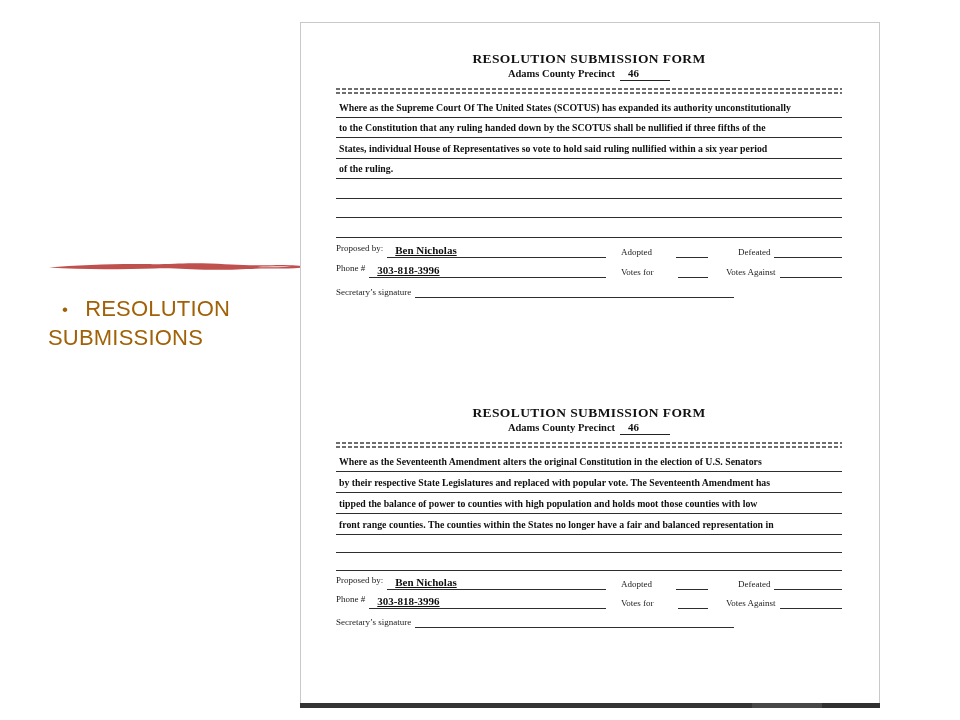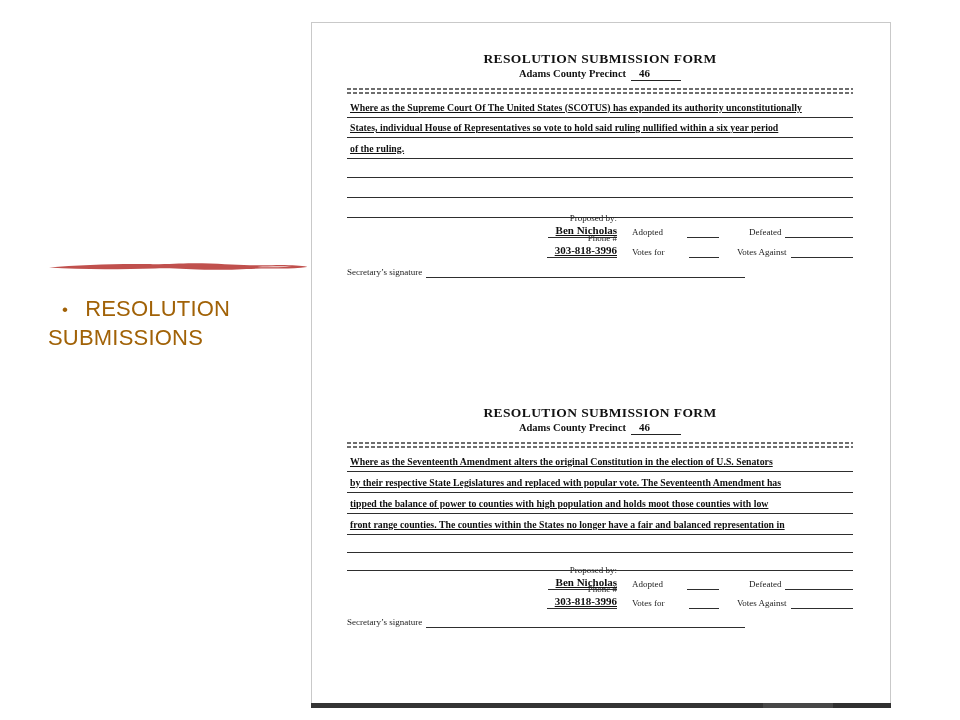--- a/index.html
+++ b/index.html
@@ -7,21 +7,21 @@
          font-family:"Liberation Sans",sans-serif; }
   .slide { position:relative; width:960px; height:720px; background:#fff; }
 
   
   .swoosh { position:absolute; left:47px; top:259px; width:262px; height:16px; }
   .heading { position:absolute; left:48px; top:295px; width:260px;
              font:400 22px/27.5px "Liberation Sans",sans-serif; color:#a16207; letter-spacing:.2px; }
   .bullet { display:inline-block; margin-left:14px; margin-right:17px; font-size:17px; vertical-align:1px; }
 
   
-  .page { position:absolute; left:311px; top:22px; width:580px; height:686px;
+  .page { position:absolute; left:300px; top:22px; width:580px; height:686px;
           background:#fff; border:1px solid #c9c9c9; box-sizing:border-box; }
   .scanbar { position:absolute; left:-1px; right:-1px; bottom:-1px; height:5px;
              background:linear-gradient(90deg,#343434 0 78%,#474747 78% 90%,#303030 90%); }
 
   .form { position:absolute; left:35px; width:506px; color:#111; }
   .form1 { top:28px; }
   .form2 { top:382px; }
 
   .ftitle { font:700 13.5px/15px "Liberation Serif",serif; text-align:center; letter-spacing:.4px; }
   .fsub   { margin-top:1px; text-align:center; font:700 10.5px/13px "Liberation Serif",serif; }
@@ -30,32 +30,32 @@
 
   .equals { margin-top:7px; height:6px;
     background-image:
       repeating-linear-gradient(90deg,#6e6e6e 0 4px,rgba(0,0,0,0) 4px 6px),
       repeating-linear-gradient(90deg,#6e6e6e 0 4px,rgba(0,0,0,0) 4px 6px);
     background-size:100% 2px; background-position:0 0,0 4px; background-repeat:no-repeat; }
 
   .para { margin-top:3px; }
   .wline { height:20.5px; border-bottom:1px solid #2e2e2e;
            font:700 9.8px/12px "Liberation Serif",serif; display:flex; align-items:flex-end;
-           padding:0 0 3px 3px; box-sizing:border-box; white-space:pre; overflow:visible;text-decoration:underline; }
+           padding:0 0 3px 3px; box-sizing:border-box; white-space:pre; overflow:visible; }
   .form2 .wline { height:21px; }
   .wline.blank { height:19.7px; }
   .form2 .wline.blank { height:18px; }
 
   .frow { display:flex; align-items:flex-end; height:20px; box-sizing:border-box; }
   .form2 .frow { height:19px; }
   .flabel { font:400 9px/11px "Liberation Serif",serif; color:#222; white-space:nowrap; }
   .ul { border-bottom:1px solid #2e2e2e; display:flex; align-items:flex-end; box-sizing:border-box; }
   .fvalue { font:700 11px/12px "Liberation Serif",serif; color:#101010; padding:0 0 1px 8px; white-space:nowrap; }
 
-  .g-left  { display:flex; align-items:flex-end; width:270px;flex-direction:column; }
+  .g-left  { display:flex; width:270px; }
   .g-left .ul { flex:1; margin-left:4px; height:15px;text-decoration:underline; }
   .g-mid   { display:flex; align-items:flex-end; width:87px; margin-left:15px;gap:20px; }
   .g-mid .ul { flex:1; margin-left:4px; height:10px; }
   .g-right { display:flex; align-items:flex-end; margin-left:auto; }
   .g-right-1 { width:104px;justify-content:space-between; }
   .g-right-2 { width:116px; }
   .g-right .ul { flex:1; margin-left:4px; height:10px; }
   .g-sec   { display:flex; align-items:flex-end; width:398px; }
   .g-sec .ul { flex:1; margin-left:4px; height:10px; }
 </style>
@@ -77,20 +77,21 @@
   <div class="page">
 
     <section class="form form1">
       <div class="ftitle">RESOLUTION SUBMISSION FORM</div>
       <div class="fsub">
         <span>Adams County Precinct</span><span class="pline"><span class="pval">46</span></span>
       </div>
       <div class="equals"></div>
       <div class="para">
         <div class="wline">Where as the Supreme Court Of The United States (SCOTUS) has expanded its authority unconstitutionally</div>
+        <div class="wline">to the Constitution that any ruling handed down by the SCOTUS shall be nullified if three fifths of the</div>
         <div class="wline">States, individual House of Representatives so vote to hold said ruling nullified within a six year period</div>
         <div class="wline">of the ruling.</div>
         <div class="wline blank"></div>
         <div class="wline blank"></div>
         <div class="wline blank"></div>
       </div>
       <div class="frow">
         <div class="g-left">
           <span class="flabel">Proposed by:</span>
           <span class="ul">

